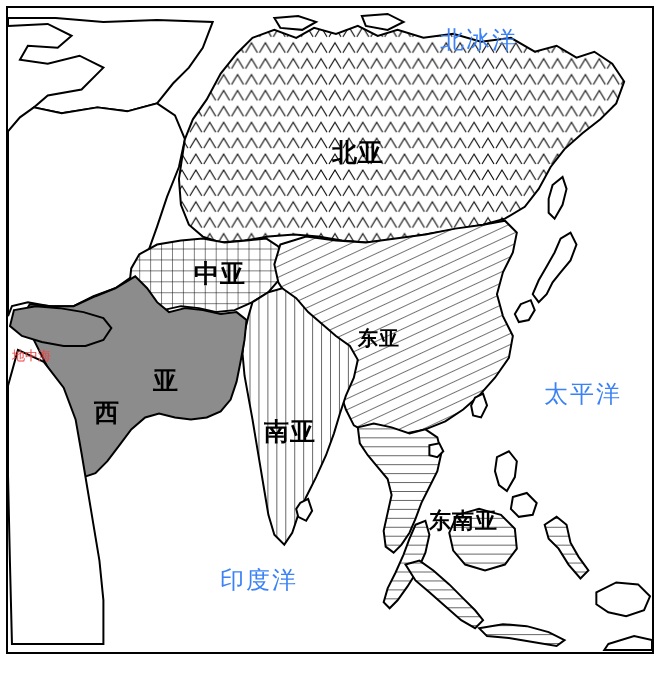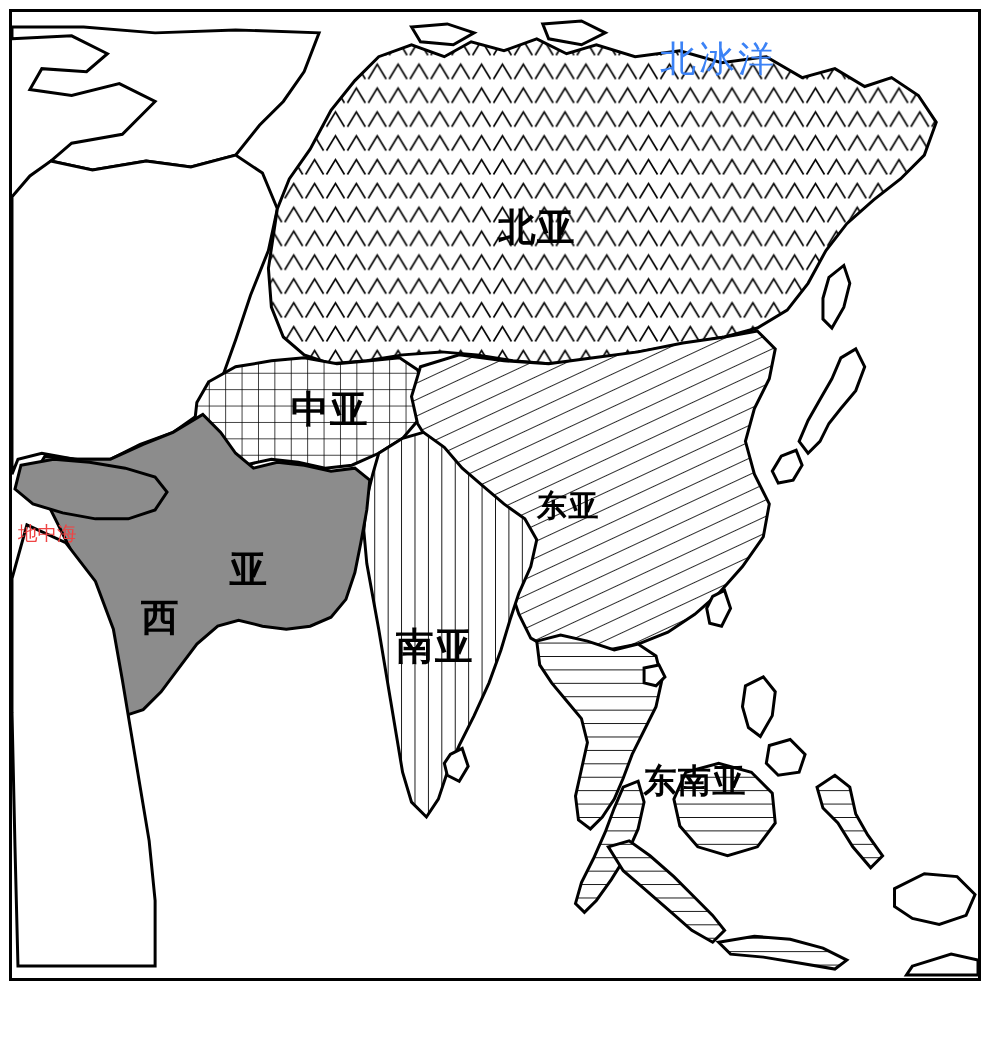--- a/index.html
+++ b/index.html
@@ -187,16 +187,18 @@
 
     <div class="region-label lbl-beiya">北亚</div>
     <div class="region-label lbl-zhongya">中亚</div>
     <div class="region-label lbl-dongya">东亚</div>
     <div class="region-label lbl-nanya">南亚</div>
     <div class="region-label lbl-xiya-1">亚</div>
     <div class="region-label lbl-xiya-2">西</div>
     <div class="region-label lbl-dongnanya">东南亚</div>
 
     <div class="ocean-label lbl-beibingyang">北冰洋</div>
+    <div class="ocean-label lbl-taipingyang">太平洋</div>
+    <div class="ocean-label lbl-yinduyang">印度洋</div>
 
     <div class="sea-label lbl-dizhonghai">地中海</div>
   </div>
 </div>
 
 </body></html>

